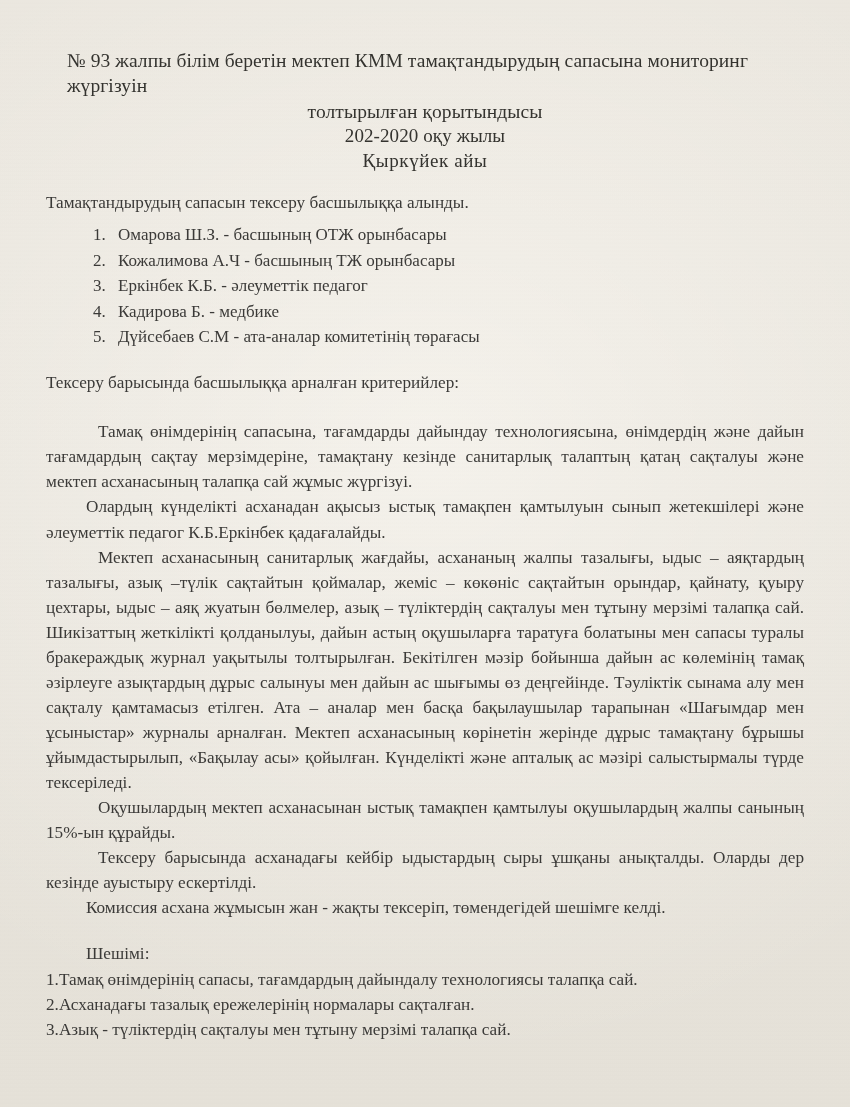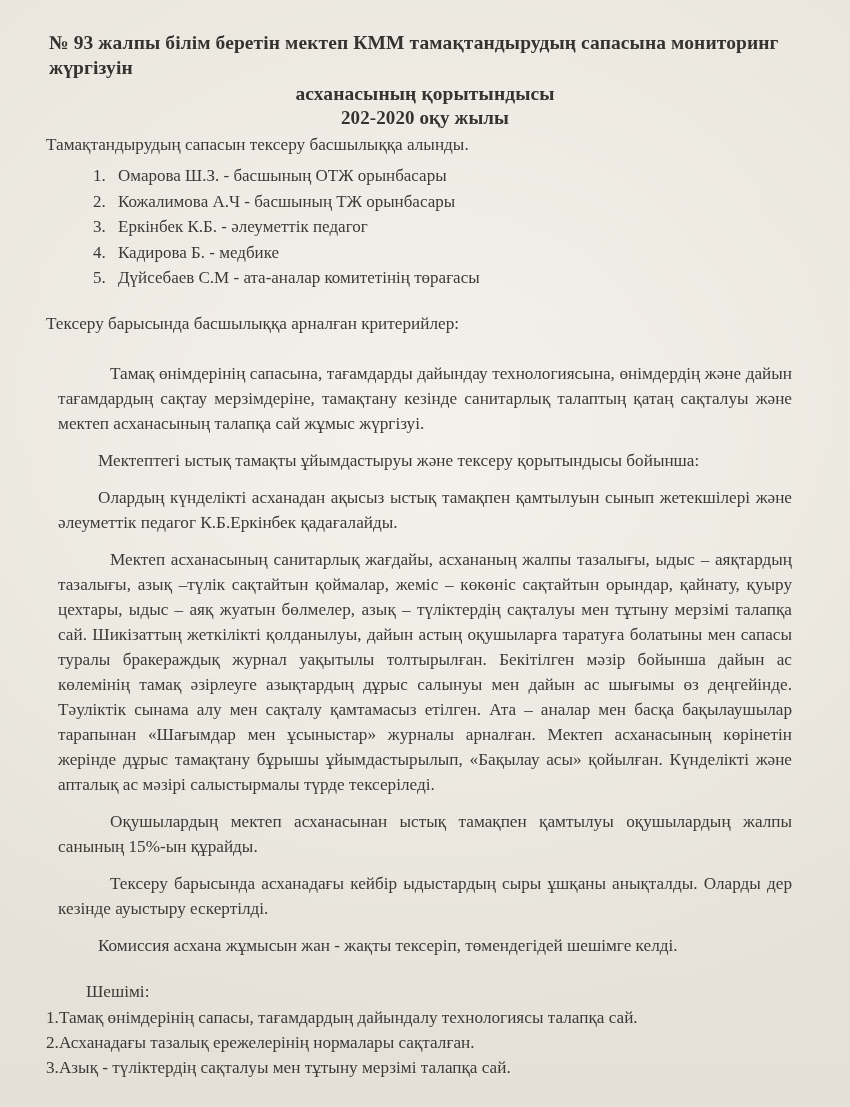--- a/index.html
+++ b/index.html
@@ -36,26 +36,26 @@
   .page {
     position: relative;
     padding: 30px 46px 0 46px;
     box-sizing: border-box;
     z-index: 2;
   }
 
   
   .doc-title {
     text-align: center;
-    font-weight: bold;
+    font-weight: normal;
     font-size: 19.5px;
     line-height: 1.30;
     letter-spacing: 0.1px;
     color: #34332f;
-    margin: 0;
+    margin: 18px;
   }
   .doc-title .title-line-1 {
     display: block;
     text-align: left;
     padding-left: 3px;
   }
   .doc-title .title-line-2,
   .doc-title .title-line-3,
   .doc-title .title-line-4 {
     display: block;
@@ -97,21 +97,21 @@
   }
 
   .body-block {
     margin-top: 24px;
     font-size: 17.2px;
     line-height: 1.455;
     text-align: justify;
     text-justify: inter-word;
   }
   .body-block p {
-    margin: 12px;
+    margin: 0;
     text-indent: 52px;
     text-align: justify;
   }
   .body-block p.tight { text-indent: 40px; }
 
   
   .section-heading {
     font-size: 17.2px;
     line-height: 1.44;
     margin-top: 22px;
@@ -132,40 +132,40 @@
 </head>
 <body>
 
 <div class="paper"></div>
 <div class="scan-noise"></div>
 
 <div class="page">
 
   <div class="doc-title">
     <span class="title-line-1">№ 93 жалпы білім беретін мектеп  КММ  тамақтандырудың сапасына мониторинг жүргізуін</span>
-    <span class="title-line-2">асханасының қорытындысы</span>
+    <span class="title-line-2">толтырылған қорытындысы</span>
     <span class="title-line-3">202-2020 оқу жылы</span>
+    <span class="title-line-4">Қыркүйек  айы</span>
   </div>
 
 
   <div class="plain-line">Тамақтандырудың сапасын тексеру басшылыққа алынды.</div>
 
   <ol class="members">
     <li>Омарова Ш.З. -  басшының ОТЖ орынбасары</li>
     <li>Кожалимова А.Ч - басшының ТЖ орынбасары</li>
     <li>Еркінбек К.Б. - әлеуметтік педагог</li>
     <li>Кадирова Б. - медбике</li>
     <li>Дүйсебаев С.М - ата-аналар комитетінің төрағасы</li>
   </ol>
 
   <div class="criteria-line">Тексеру барысында басшылыққа арналған критерийлер:</div>
 
   <div class="body-block">
     <p>Тамақ өнімдерінің сапасына, тағамдарды дайындау технологиясына, өнімдердің және дайын тағамдардың сақтау мерзімдеріне, тамақтану кезінде санитарлық талаптың қатаң сақталуы және  мектеп асханасының талапқа сай жұмыс жүргізуі.</p>
-    <p class="tight">Мектептегі ыстық тамақты ұйымдастыруы және тексеру қорытындысы бойынша:</p>
     <p class="tight">Олардың күнделікті асханадан ақысыз ыстық тамақпен қамтылуын сынып жетекшілері және әлеуметтік  педагог К.Б.Еркінбек қадағалайды.</p>
     <p>Мектеп асханасының санитарлық жағдайы, асхананың жалпы тазалығы, ыдыс – аяқтардың тазалығы, азық –түлік сақтайтын қоймалар, жеміс – көкөніс сақтайтын орындар, қайнату, қуыру цехтары, ыдыс – аяқ жуатын бөлмелер, азық – түліктердің сақталуы мен тұтыну мерзімі талапқа сай. Шикізаттың жеткілікті қолданылуы, дайын астың оқушыларға таратуға болатыны мен сапасы туралы бракераждық журнал уақытылы толтырылған. Бекітілген мәзір бойынша дайын ас көлемінің тамақ әзірлеуге азықтардың дұрыс салынуы мен дайын ас шығымы өз деңгейінде. Тәуліктік сынама алу мен сақталу қамтамасыз етілген. Ата – аналар мен басқа бақылаушылар тарапынан «Шағымдар мен ұсыныстар» журналы арналған. Мектеп асханасының көрінетін жерінде дұрыс тамақтану бұрышы ұйымдастырылып, «Бақылау асы» қойылған. Күнделікті және апталық  ас мәзірі салыстырмалы түрде тексеріледі.</p>
     <p>Оқушылардың мектеп асханасынан ыстық тамақпен қамтылуы оқушылардың жалпы санының 15%-ын құрайды.</p>
     <p>Тексеру барысында асханадағы кейбір ыдыстардың сыры ұшқаны анықталды. Оларды дер кезінде ауыстыру ескертілді.</p>
     <p class="tight">Комиссия асхана жұмысын жан - жақты тексеріп, төмендегідей шешімге келді.</p>
   </div>
 
   <div class="section-heading">Шешімі:</div>
   <ul class="numlist">
     <li>1.Тамақ өнімдерінің сапасы, тағамдардың дайындалу  технологиясы  талапқа сай.</li>

